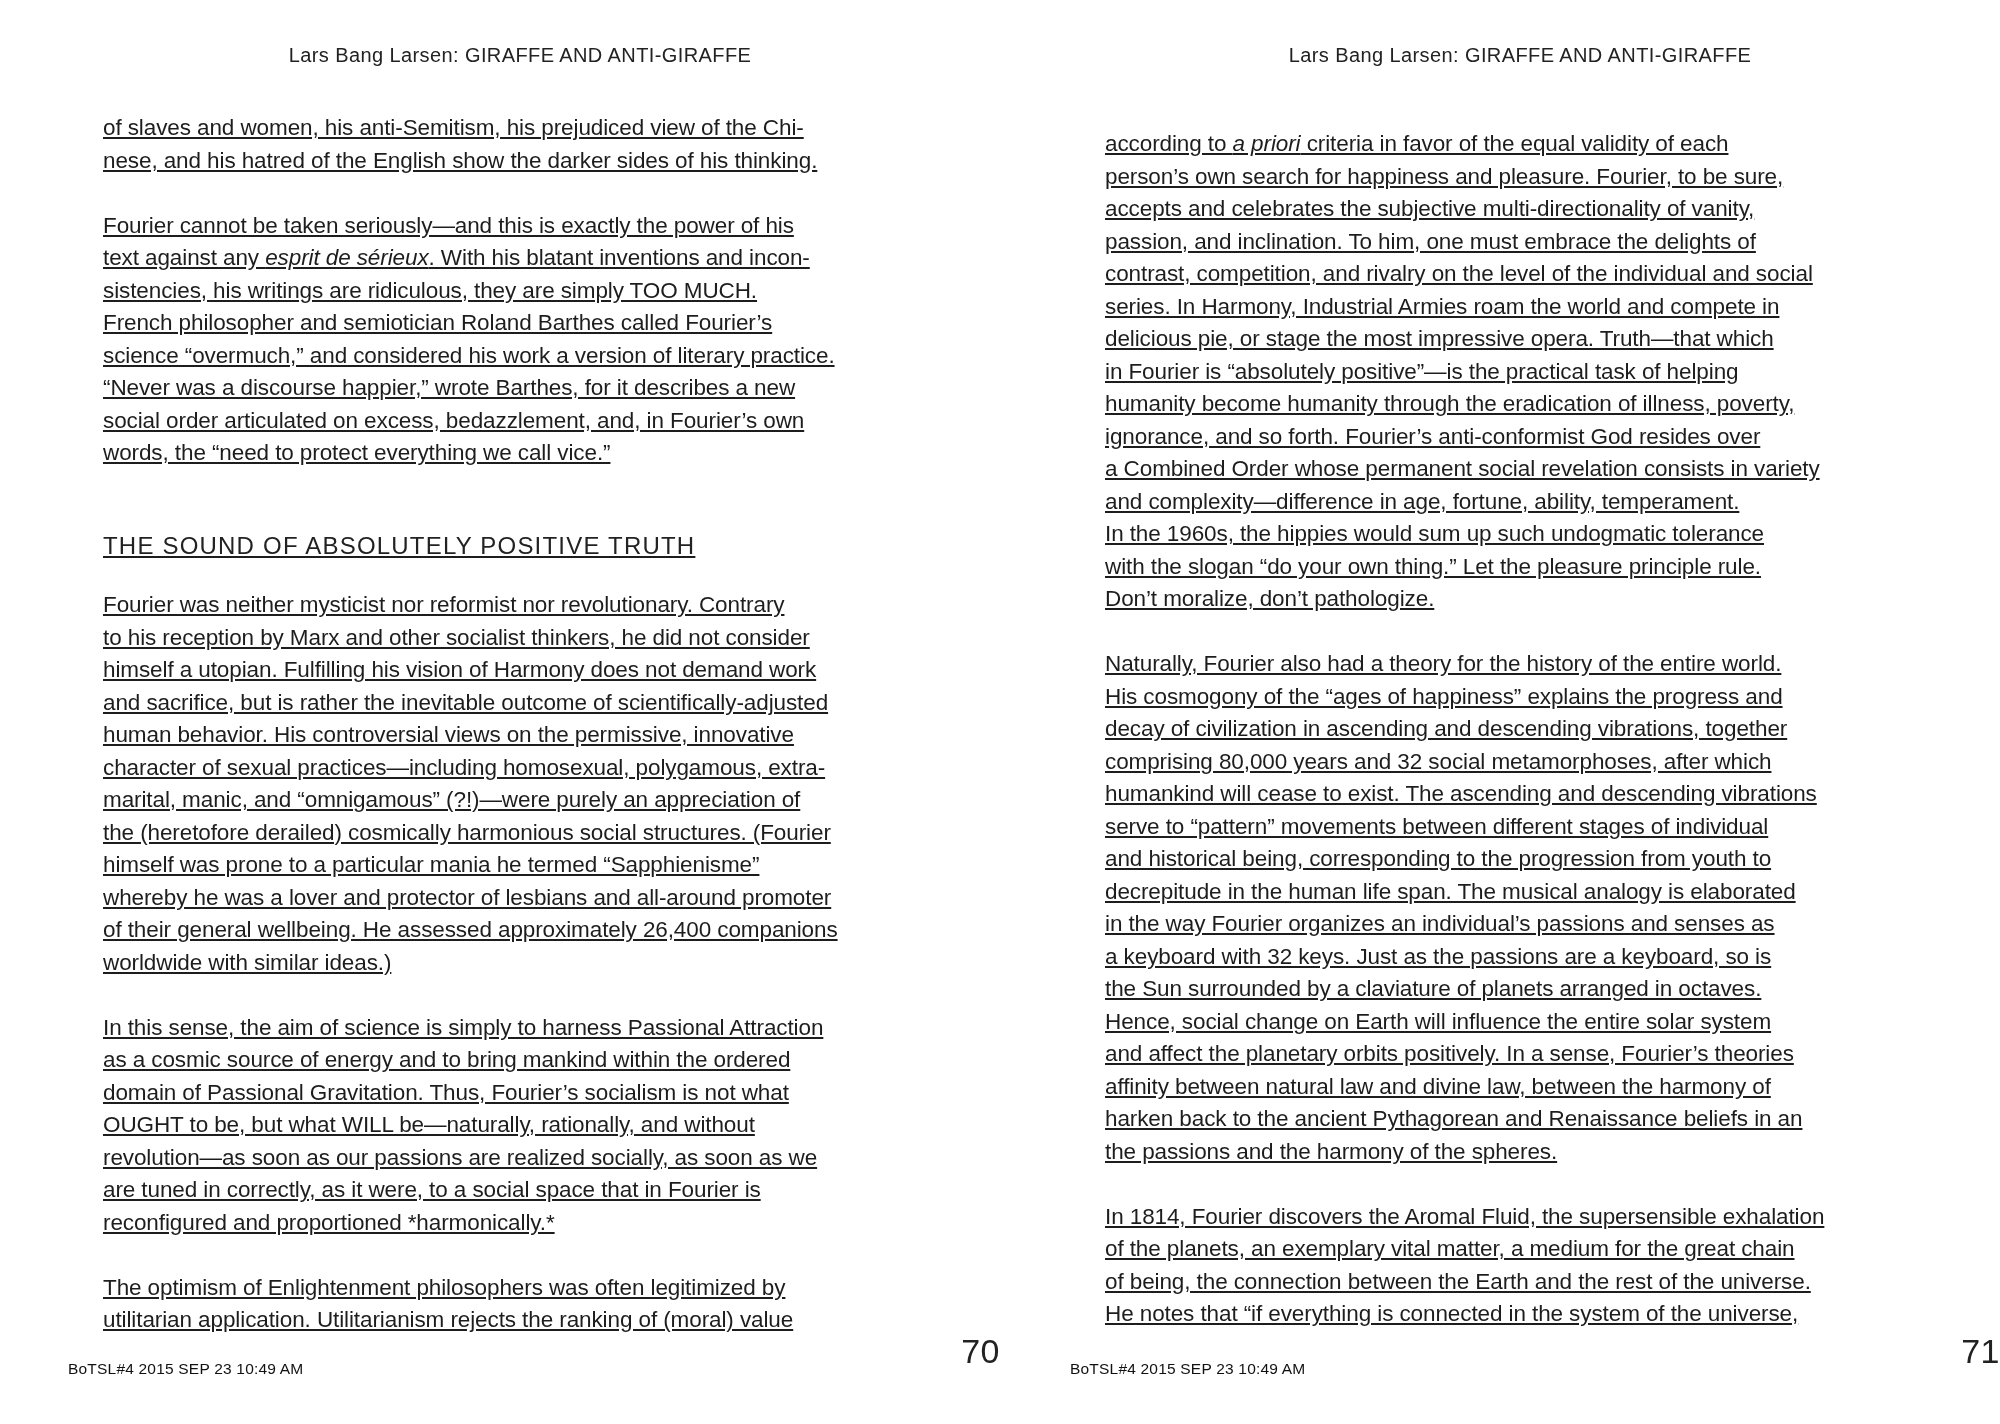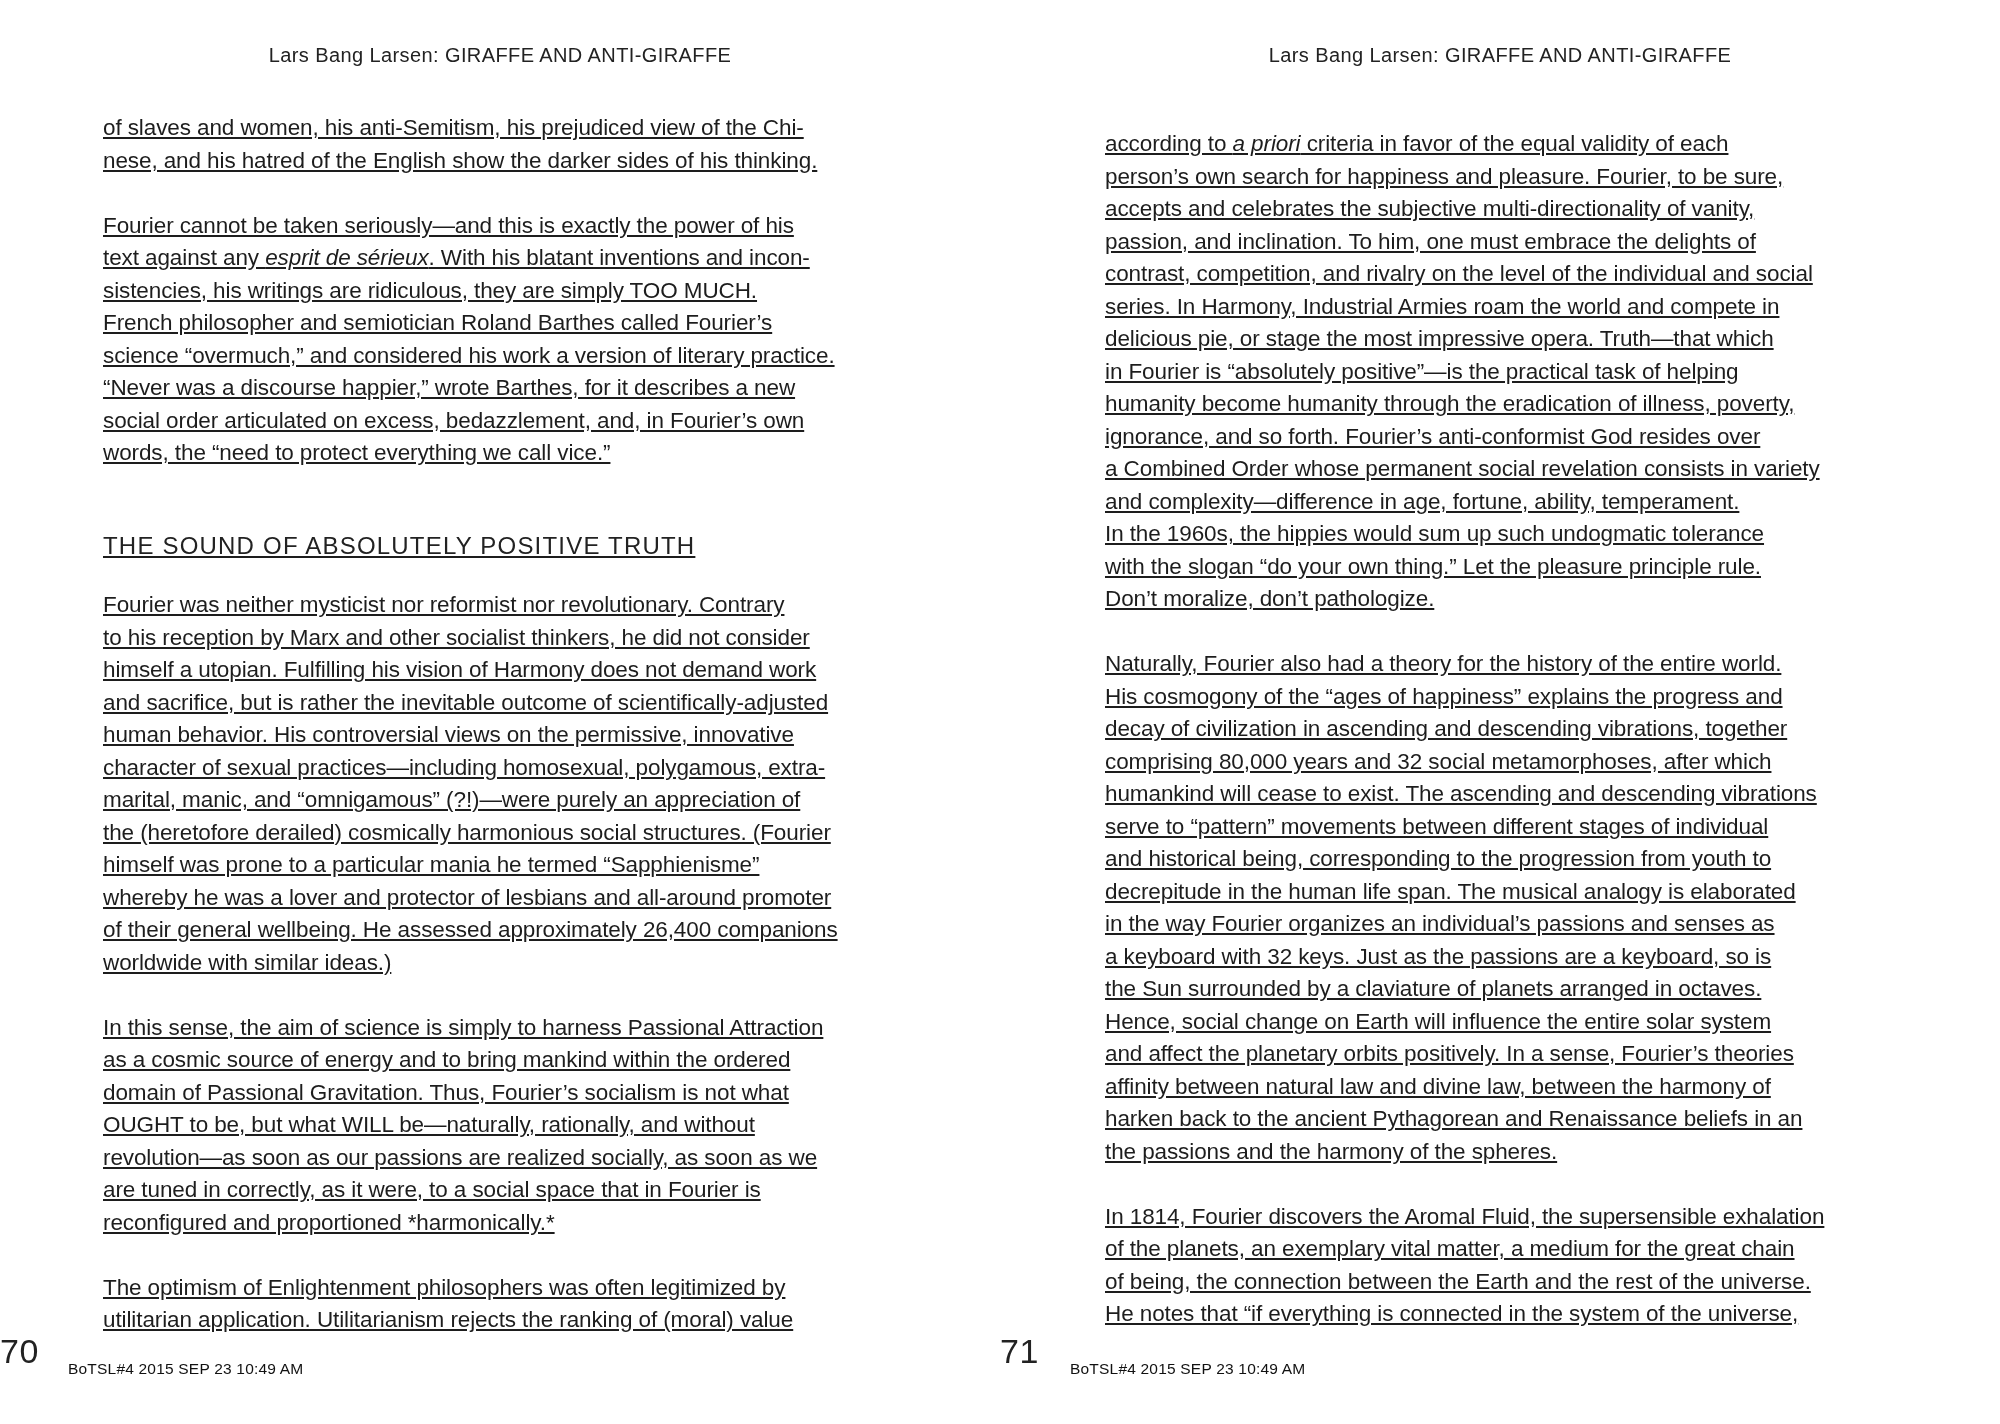--- a/index.html
+++ b/index.html
@@ -29,20 +29,21 @@
   .running-header {
     position: absolute;
     top: 44px;
     left: 0;
     width: 1000px;
     text-align: center;
     font-size: 20px;
     letter-spacing: 0.4px;
     white-space: nowrap;
     color: #222;
+    padding-left: 20px;
   }
 
   .text-block {
     position: absolute;
     top: 112px;
     left: 103px;
     width: 860px;
     font-size: 22.5px;
     line-height: 32.5px;
     letter-spacing: -0.1px;
@@ -64,21 +65,21 @@
     margin: 60px 0 27px 0;
     white-space: nowrap;
     color: #222;
   }
 
   .page-number {
     position: absolute;
     top: 1332px;
     left: 0;
     width: 1000px;
-    text-align: left;
+    text-align: right;
     font-size: 34px;
     letter-spacing: 0.5px;
     color: #222;
   }
 
   .footer-imprint {
     position: absolute;
     top: 1360px;
     left: 68px;
     font-size: 15.5px;

